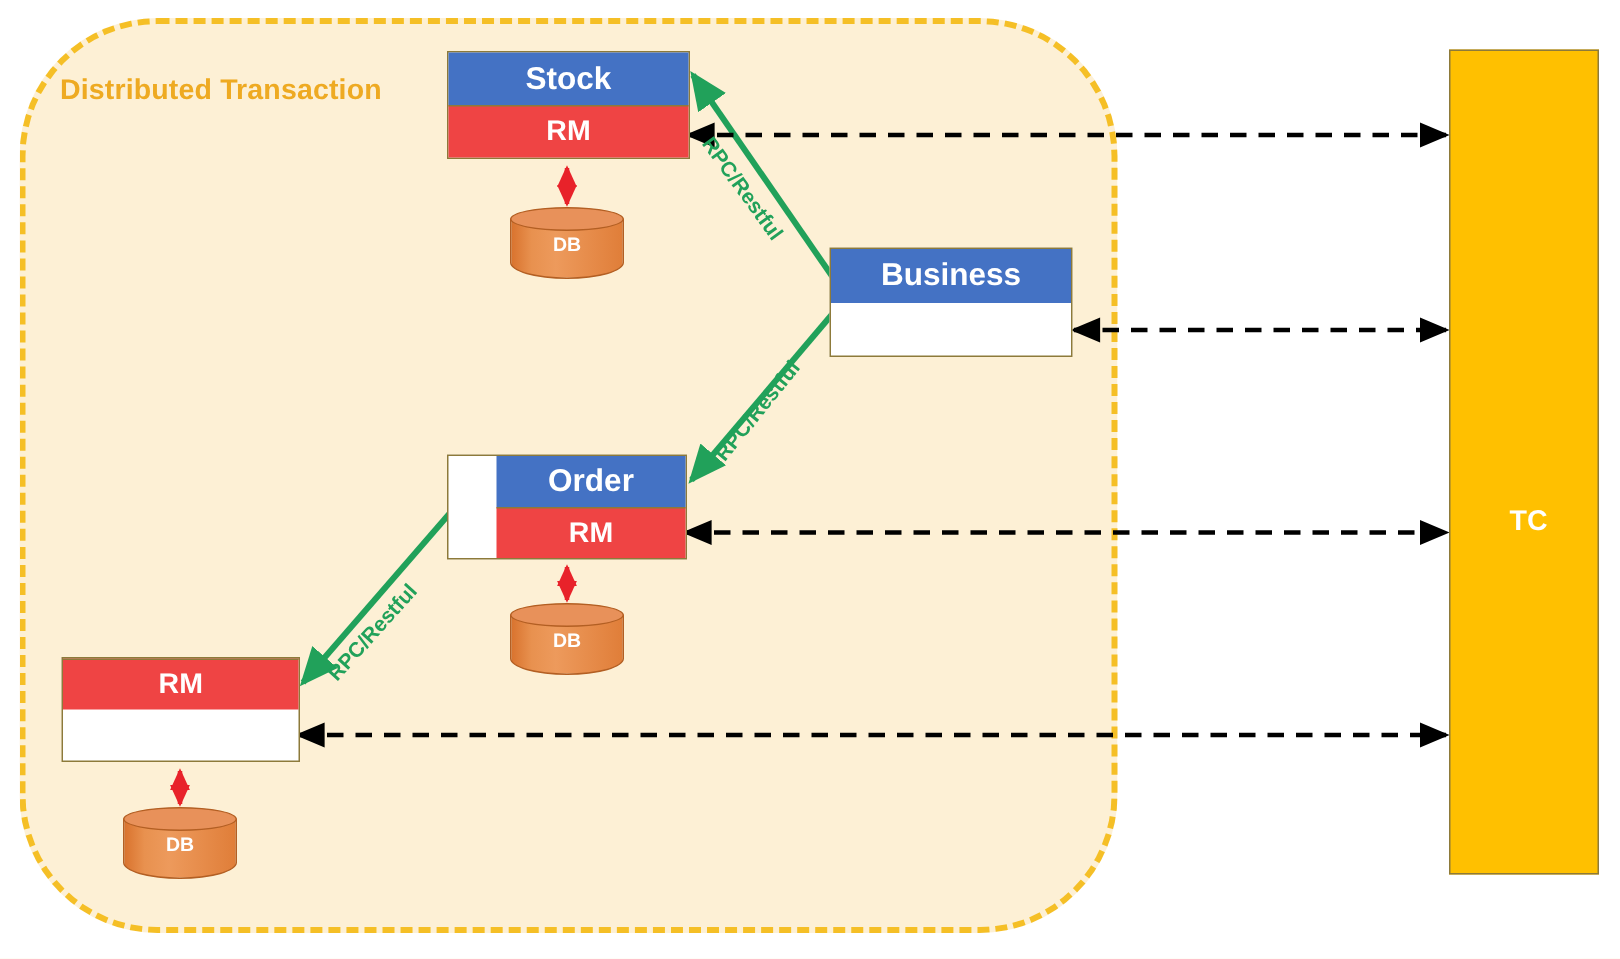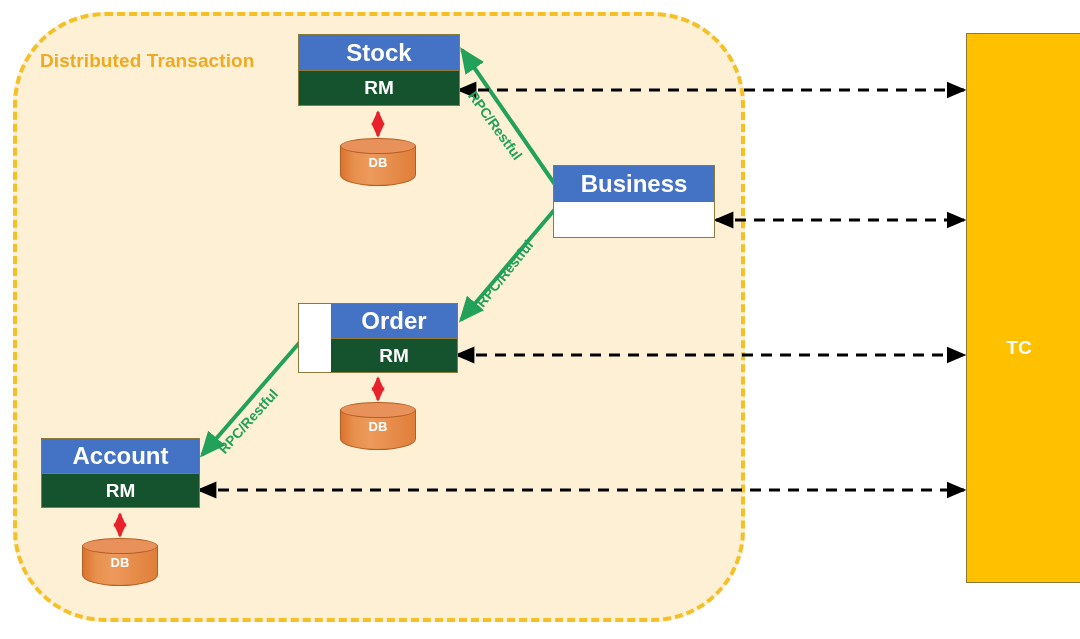--- a/index.html
+++ b/index.html
@@ -54,30 +54,30 @@
   .node {
     position: absolute;
     box-sizing: border-box;
     border: 1px solid #8d7a3a;
     background: #ffffff;
   }
   .node-head {
     height: 50%;
     background: #4472c4;
     color: #ffffff;
-    font-size: 24px;
+    font-size: 21px;
     font-weight: bold;
     display: flex;
     align-items: center;
     justify-content: center;
     box-sizing: border-box;
   }
   .node-body {
     height: 50%;
-    background: #14532d;
+    background: #ef4444;
     color: #ffffff;
     font-size: 19px;
     font-weight: bold;
     display: flex;
     align-items: center;
     justify-content: center;
     box-sizing: border-box;
     border-top: 1px solid #8d7a3a;
   }
 
@@ -126,21 +126,21 @@
   }
   #db-stock   { left: 340px; top: 138px; }
   #db-order   { left: 340px; top: 402px; }
   #db-account { left: 82px;  top: 538px; }
 
   
   #node-tc {
     position: absolute;
     left: 966px;
     top: 33px;
-    width: 115px;
+    width: 100px;
     height: 550px;
     background: #ffc000;
     border: 1px solid #8d7a3a;
     box-sizing: border-box;
   }
   #node-tc .tc-label {
     position: absolute;
     left: 0;
     top: 303px;
     width: 104px;
@@ -212,21 +212,20 @@
   <div class="node" id="node-business">
     <div class="node-head">Business</div>
   </div>
 
   <div class="node" id="node-order">
     <div class="node-head">Order</div>
     <div class="node-body">RM</div>
   </div>
 
   <div class="node" id="node-account">
-    <div class="node-head">Account</div>
     <div class="node-body">RM</div>
   </div>
 
   <div class="db" id="db-stock">
     <div class="db-body"></div>
     <div class="db-top"></div>
     <div class="db-label">DB</div>
   </div>
   <div class="db" id="db-order">
     <div class="db-body"></div>

